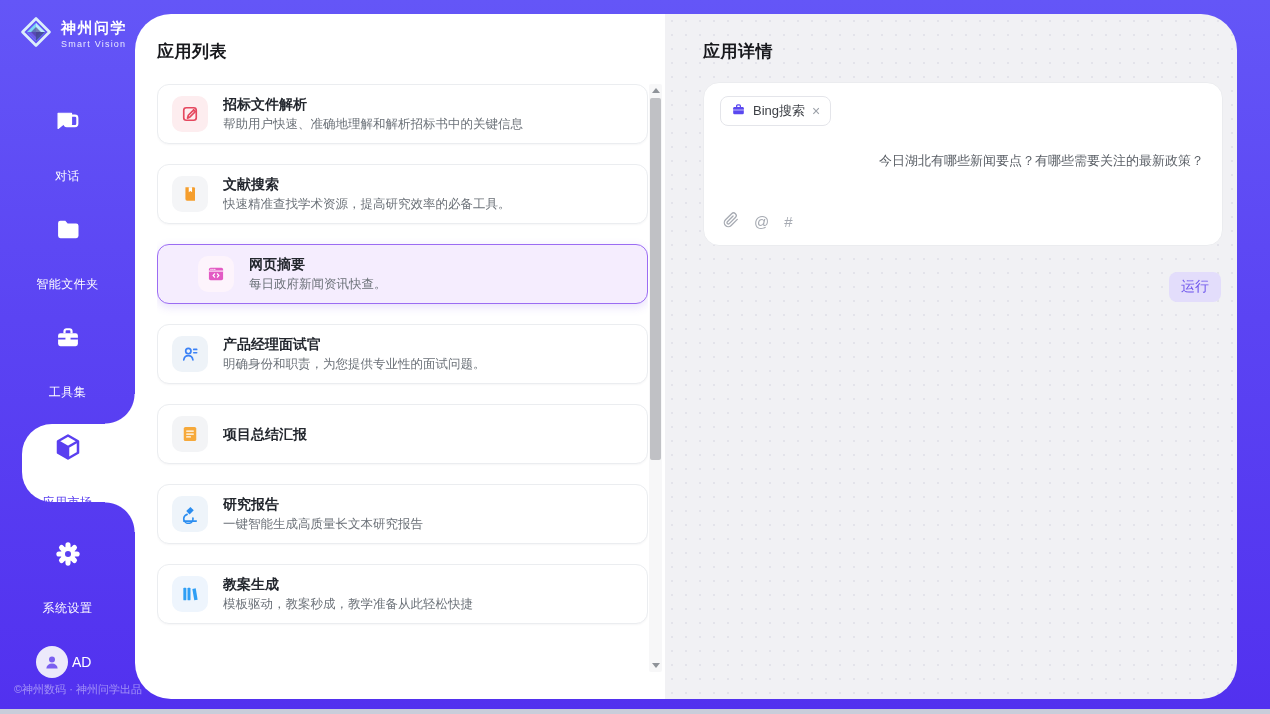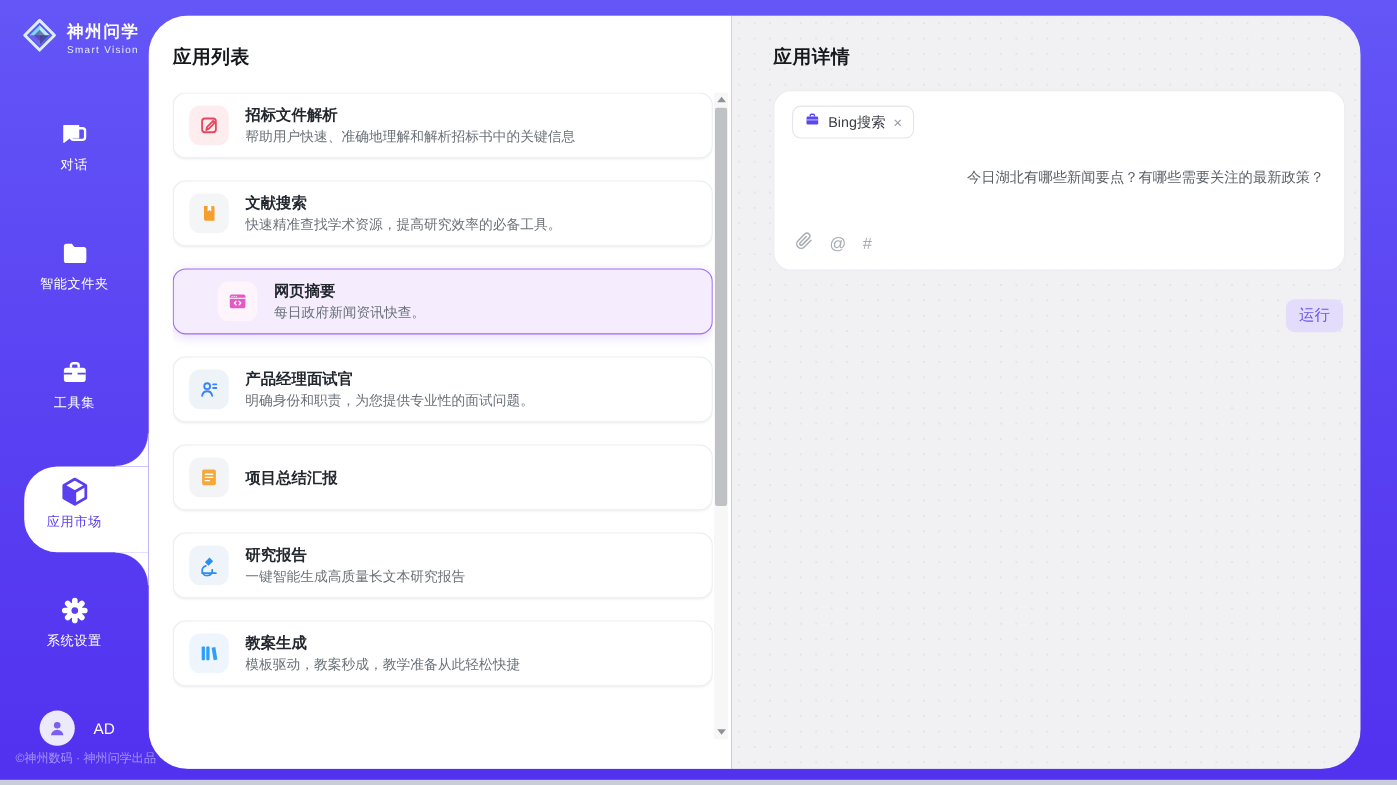--- a/index.html
+++ b/index.html
@@ -9,31 +9,31 @@
     background:linear-gradient(180deg,#6456f7 0%,#5b44f3 45%,#5231ef 100%); }
 
   
   .sidebar { position:absolute; left:0; top:0; width:135px; height:709px; z-index:3;padding-left:31px; }
   .logo { position:absolute; left:18px; top:14px; display:flex; align-items:center; gap:7px; }
   .logo-text .cn { color:#fff; font-size:15px; font-weight:700; letter-spacing:1.5px; }
   .logo-text .en { color:#e8e9ff; font-size:9px; letter-spacing:1.2px; margin-top:1px; }
   .nav { position:absolute; left:0; top:108px; width:135px; }
   .nav-item { position:relative; width:135px; height:58px; margin-bottom:50px;
     display:flex; flex-direction:column; align-items:center; justify-content:flex-start;
-    color:#fff; cursor:pointer; z-index:2; }
+    color:#fff; cursor:pointer; z-index:2;gap:28px; }
   .nav-item .nicon { width:30px; height:30px; display:flex; align-items:center; justify-content:center; }
   .nav-item .nlabel { font-size:12px; margin-top:4px; letter-spacing:.5px; }
   .nav-item.underline .nlabel { }
   .nav-item.selected { color:#5a3ff0; }
   .bubble { position:absolute; left:22px; top:424px; width:113px; height:78px;
     background:#fff; border-radius:30px 0 0 30px; z-index:1; }
   .notch { position:absolute; right:0; width:30px; height:30px; z-index:1; }
   .notch.top { top:394px; background:radial-gradient(circle at 0 0, transparent 29px, #fff 30px); }
   .notch.bot { top:502px; background:radial-gradient(circle at 0 100%, transparent 29px, #fff 30px); }
-  .user-row { position:absolute; left:36px; top:646px; display:flex; align-items:center; gap:17px; }
+  .user-row { position:absolute; left:36px; top:646px; display:flex; align-items:center; gap:4px; }
   .avatar { width:32px; height:32px; border-radius:50%; background:#ece9fb;
     display:flex; align-items:center; justify-content:center; }
   .user-name { color:#fff; font-size:14px; }
   .copyright { position:absolute; left:14px; top:682px; color:rgba(255,255,255,.45); font-size:11px; white-space:nowrap; }
 
   
   .main { position:absolute; left:135px; top:14px; width:1102px; height:685px;
     border-radius:36px; overflow:hidden; display:flex; z-index:2; }
   .list-panel { position:relative; width:530px; height:100%; background:#fff; flex:none; }
   .panel-title { font-size:17px; font-weight:700; color:#17181c; letter-spacing:.5px; }

